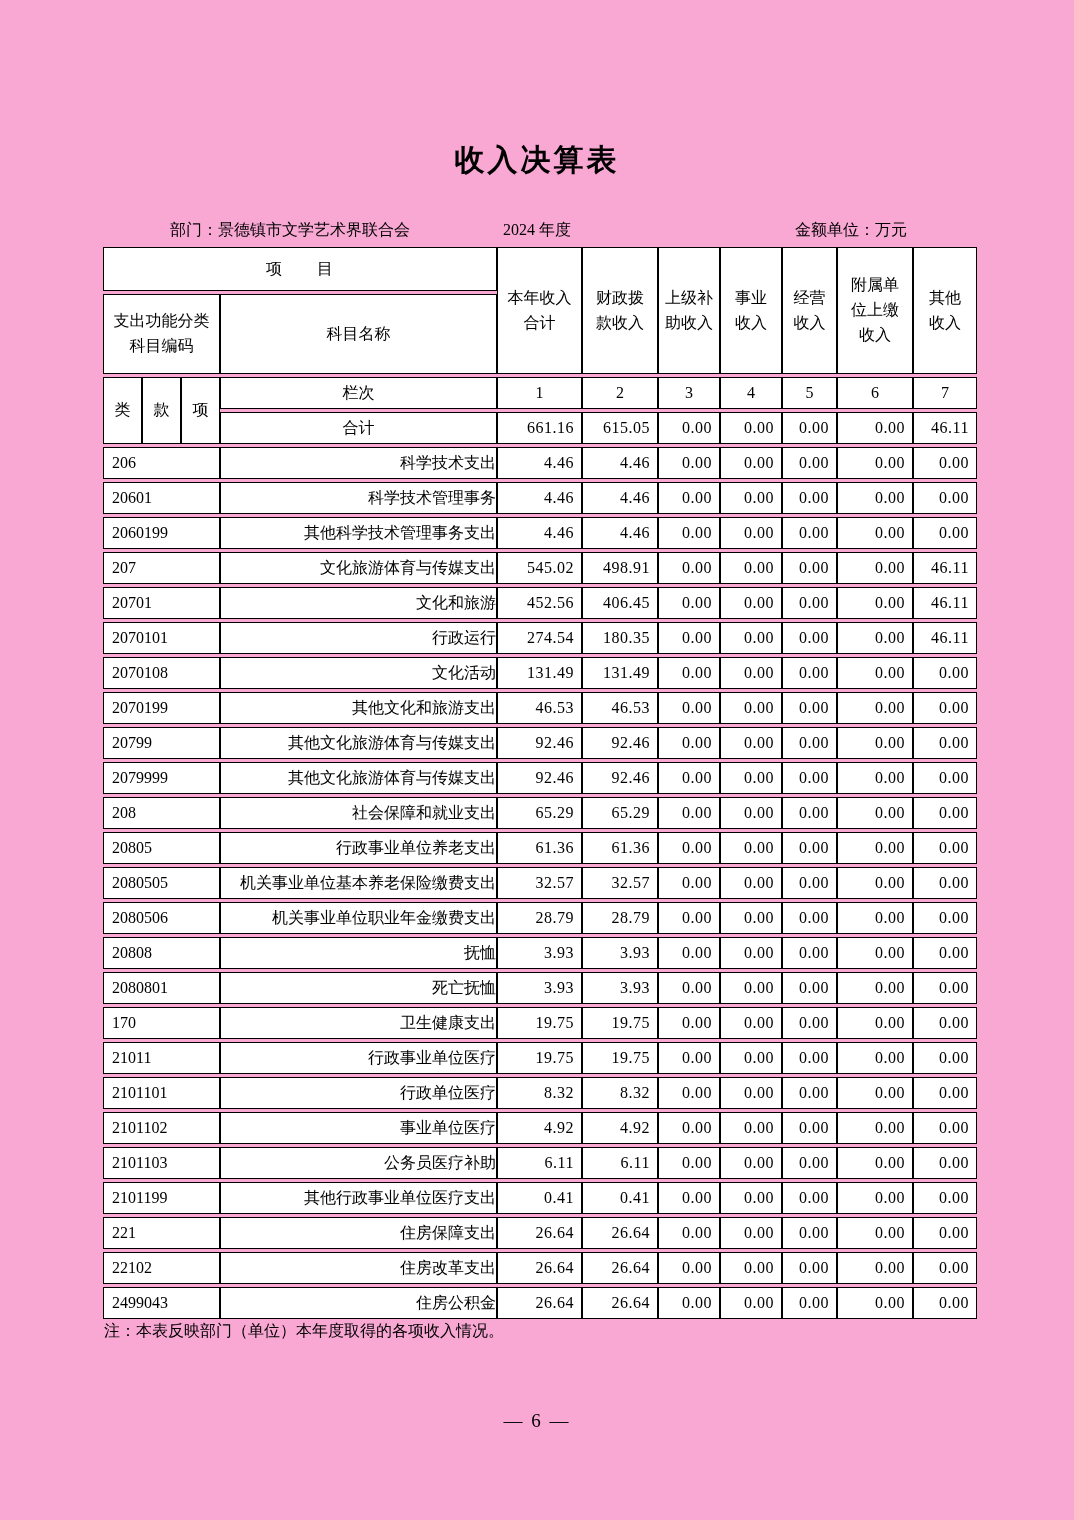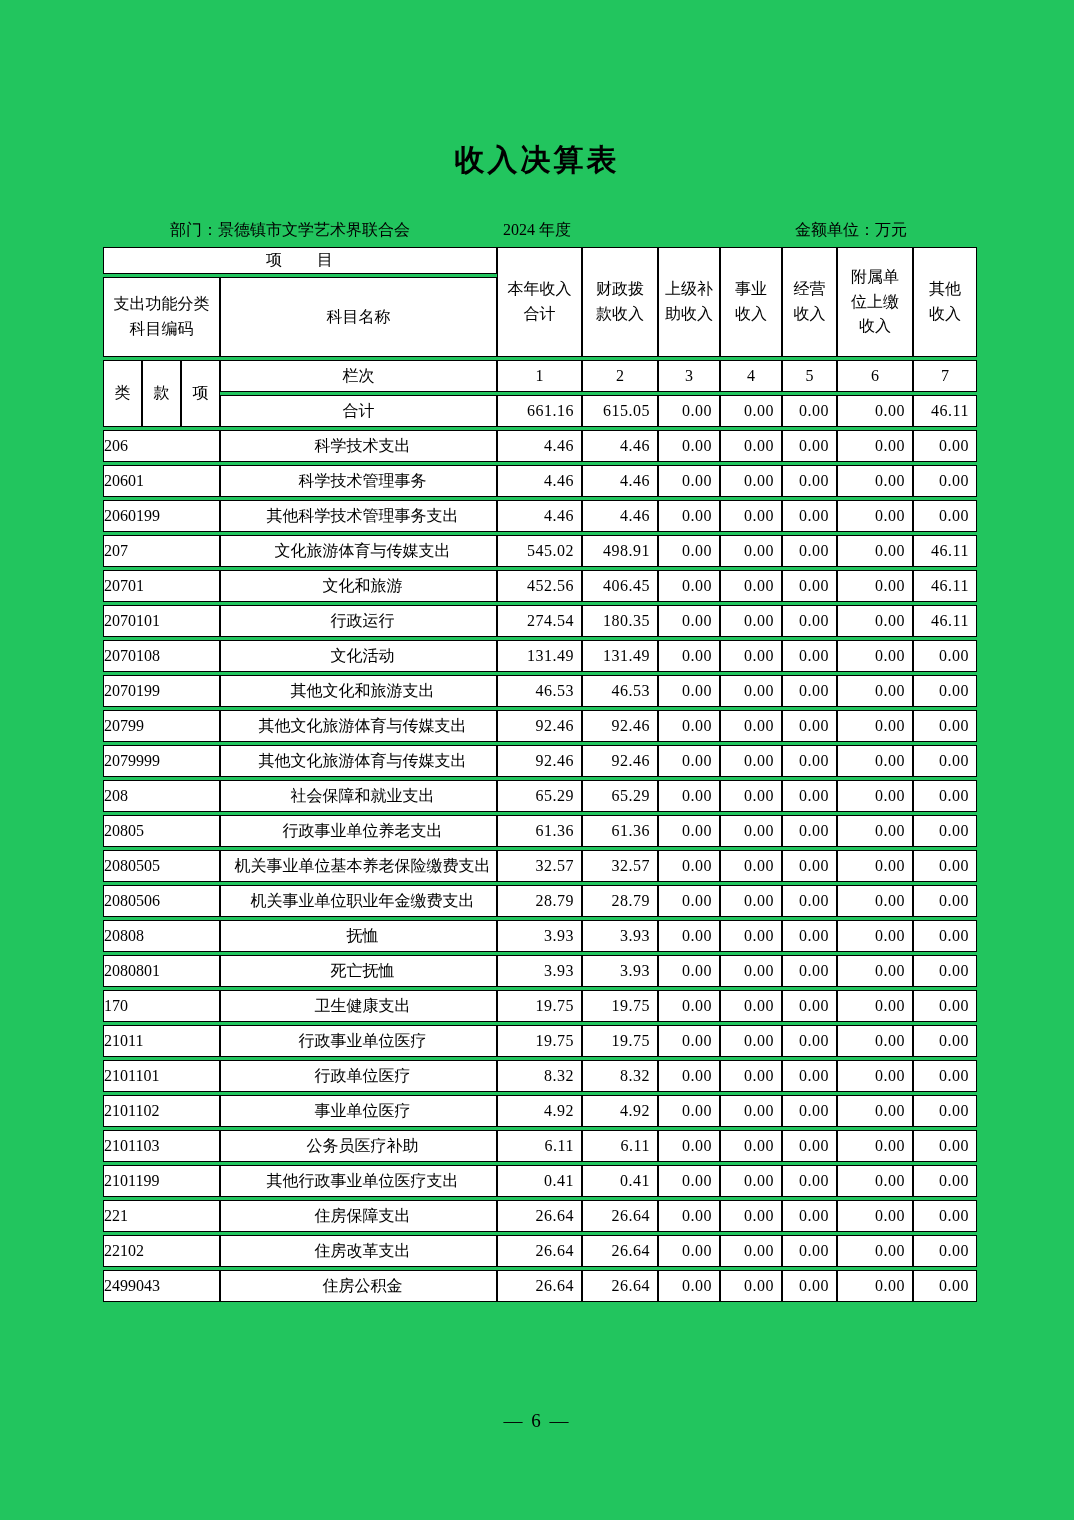--- a/index.html
+++ b/index.html
@@ -2,21 +2,21 @@
 <html><head>
 <meta charset="utf-8">
 <style>
   * { box-sizing: border-box; margin: 0; padding: 0; }
   html, body { background: #ffffff; }
   body {
     width: 1074px; height: 1520px;
     font-family: "Liberation Serif", "DejaVu Serif", serif;
     color: #000;
   }
-  .page { position: relative; width: 1074px; height: 1520px; background: #22c55e; overflow: hidden; }
+  .page { position: relative; width: 1074px; height: 1520px; background: #f9a8d4; overflow: hidden; }
 
   .title {
     position: absolute; top: 140px; left: 0; width: 100%;
     text-align: center;
     font-family: "Liberation Sans", "DejaVu Sans", sans-serif;
     font-weight: bold; font-size: 30px; letter-spacing: 3px;
   }
   .table-tag {
     position: absolute; top: 192px; left: 103px; width: 803px;
     text-align: right; font-size: 16px;
@@ -33,28 +33,28 @@
     table-layout: fixed;
   }
   table.grid td {
     border: 1px solid #000;
     font-size: 16px;
     vertical-align: middle;
     height: 32px;
     overflow: hidden;
     background: #fff;
   }
-  tr.r-proj td { height: 27px; margin-top: 34px; }
+  tr.r-proj td { height: 44px; margin-top: 34px; }
   tr.r-codehdr td { height: 80px; }
   tr.r-lanci td, tr.r-total td, tr.data-row td { height: 32px; }
 
   td.c { text-align: center; }
   td.pre { white-space: pre-line; line-height: 1.55; padding: 2px 0; }
-  td.code { text-align: left; }
-  td.name { text-align: center; padding-left: 8px; }
+  td.code { text-align: left; padding-left: 8px; }
+  td.name { text-align: right; padding-left: 8px; }
   td.num { text-align: right; padding-right: 7px; letter-spacing: 0.5px; }
   td.projhdr { letter-spacing: 1px; }
 
   .note {
     position: absolute; top: 1321px; left: 104px;
     font-size: 16px;
   }
   .pagenum {
     position: absolute; top: 1410px; left: 0; width: 1074px;
     text-align: center; font-size: 19px; letter-spacing: 2px;
@@ -407,15 +407,16 @@
     <td class="num">26.64</td>
     <td class="num">0.00</td>
     <td class="num">0.00</td>
     <td class="num">0.00</td>
     <td class="num">0.00</td>
     <td class="num">0.00</td>
   </tr>
       </tbody>
   </table>
 
+  <div class="note">注：本表反映部门（单位）本年度取得的各项收入情况。</div>
   <div class="pagenum">— 6 —</div>
 
 </div>
 
 </body></html>

